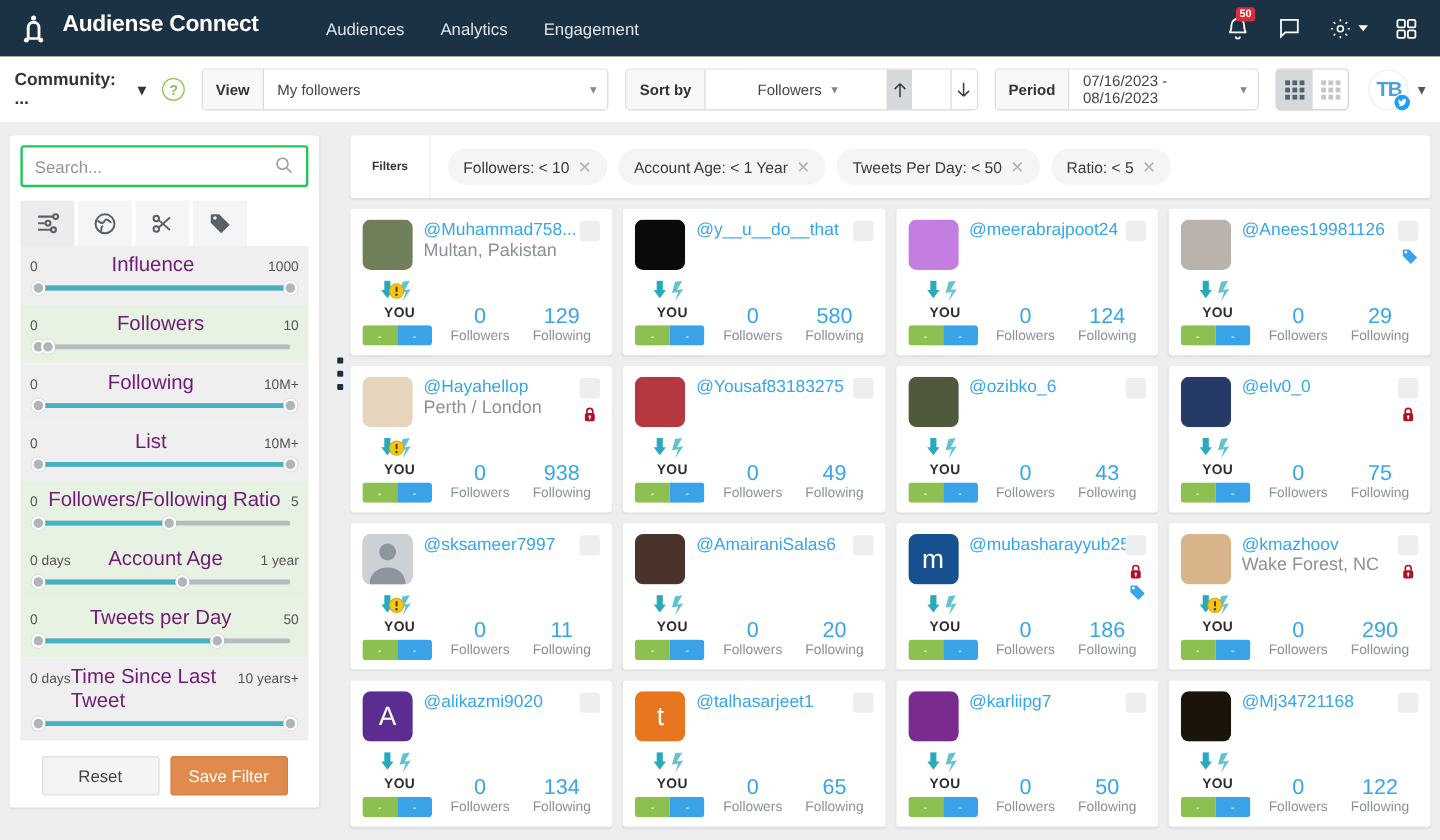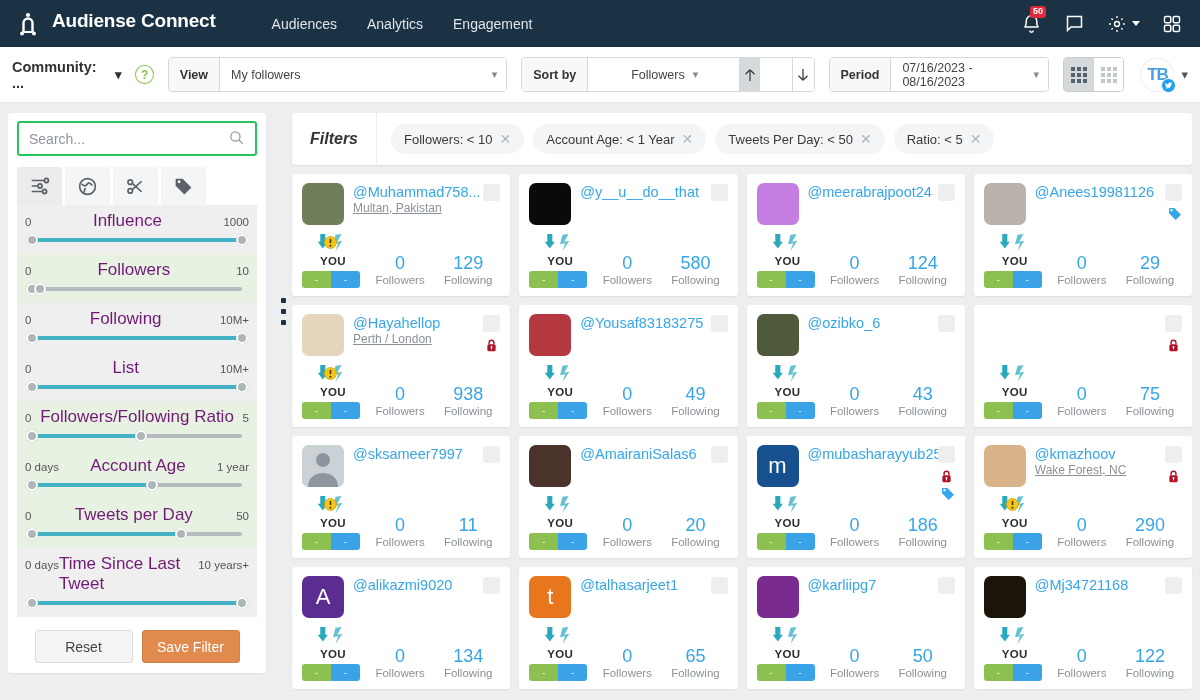--- a/index.html
+++ b/index.html
@@ -158,22 +158,22 @@
   .handle-dots { display:flex; flex-direction:column; gap:6px; cursor:grab; }
   .handle-dots i { width:5px;height:5px;background:#1b3245;border-radius:1px;display:block; }
 
   .content-col { flex:1; display:flex; flex-direction:column; gap:9px; }
 
   #filterbar {
     background:#fff;border-radius:3px;height:52px;display:flex;align-items:center;
     box-shadow:0 1px 2px rgba(0,0,0,0.07); padding-right:10px;
   }
   .filters-label {
-    font-weight:bold;font-size:16px;padding:16px 18px;height:52px;display:flex;
-    align-items:center;border-right:1px solid #eceef0;color:#333;font-style:italic;
+    font-weight:bold;font-size:10px;padding:16px 18px;height:52px;display:flex;
+    align-items:center;border-right:1px solid #eceef0;color:#333;
   }
   .chips { display:flex; align-items:center; gap:9px; padding-left:14px; }
   .chip {
     background:#f4f5f6;border-radius:15px;height:30px;display:flex;align-items:center;
     gap:7px;padding:0 13px;font-size:13px;color:#3a3a3a;white-space:nowrap;cursor:pointer;
   }
   .chip .x { color:#aeb4ba; font-size:14px; line-height:1; }
 
   .cards {
     display:grid; grid-template-columns:repeat(4,1fr); gap:9px;
@@ -189,21 +189,21 @@
   }
   .avatar .letter {
     width:100%;height:100%;display:flex;align-items:center;justify-content:center;
     color:#fff;font-size:22px;
   }
   .card-id { flex:1; min-width:0; padding-top:1px; }
   .handle {
     color:#36a6e8;font-size:14.5px;white-space:nowrap;overflow:hidden;
     text-overflow:ellipsis;cursor:pointer;display:block;
   }
-  .loc { color:#8b9198; font-size:12px; margin-top:1px; text-align:center;text-decoration:underline; }
+  .loc { color:#8b9198; font-size:15px; margin-top:1px; text-align:center; }
   .cb {
     position:absolute;top:10px;right:10px;width:17px;height:17px;border-radius:3px;
     background:#eceef0;cursor:pointer;
   }
   .lockicon { position:absolute; right:11px; top:32px; }
   .tagicon  { position:absolute; right:9px;  top:32px; }
   .tagicon.lower { top:50px; }
 
   .card-bottom {
     position:absolute;left:10px;right:10px;bottom:8px;display:flex;align-items:flex-end;gap:4px;
@@ -817,20 +817,28 @@
                 <div class="num">0</div>
                 <div class="lbl">Followers</div>
               </div>
               <div class="stat">
                 <div class="num">43</div>
                 <div class="lbl">Following</div>
               </div>
             </div>
           </div>
           <div class="card">
+            <div class="card-top">
+              <div class="avatar">
+                <span style="display:block;width:100%;height:100%;background:#253a66"></span>
+              </div>
+              <div class="card-id">
+                <span class="handle">@elv0_0</span>
+              </div>
+            </div>
             <div class="cb"></div>
             <span class="lockicon"><svg width="15" height="17" viewBox="0 0 24 24" fill="#b01127">
                 <path d="M7 10V7.5a5 5 0 0 1 10 0V10h-2.2V7.5a2.8 2.8 0 0 0-5.6 0V10z"></path>
                 <rect x="5.4" y="10" width="13.2" height="11" rx="2.4"></rect>
                 <circle cx="12" cy="14.5" r="1.6" fill="#fff"></circle>
                 <rect x="11.2" y="15" width="1.6" height="3.4" fill="#fff"></rect>
               </svg></span>
             <div class="card-bottom">
               <div class="rel">
                 <div class="rel-arrows">

